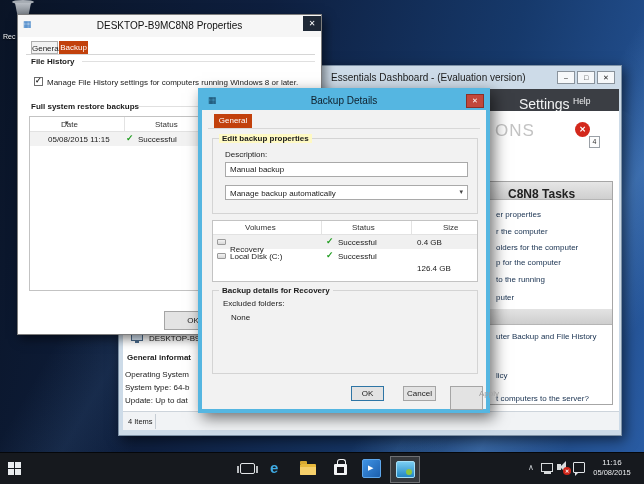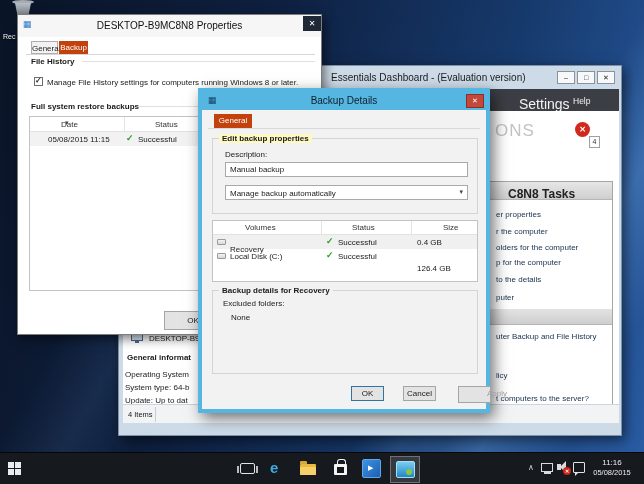--- a/index.html
+++ b/index.html
@@ -90,37 +90,37 @@
     <div class="abs" style="left:466px; top:25px; width:11px; height:12px; background:#fdfdfd; border:1px solid #9aa0a6; font-size:7px; line-height:10px; text-align:center; color:#333;"><span>4</span></div>
 
     <div class="abs" style="left:188px; top:70px; width:302px; height:224px; border:1px solid #a6a6a6; background:#fff;">
       <div class="abs" style="left:0; top:0; width:300px; height:18px; background:linear-gradient(180deg,#e6e6e6,#cfcfcf); border-bottom:1px solid #b5b5b5;">
         <span class="abs bold" style="left:196px; top:5px; font-size:12px; color:#222;">C8N8 Tasks</span>
       </div>
       <span class="abs t8 blue" style="left:184px; top:28px;">er properties</span>
       <span class="abs t8 blue" style="left:184px; top:45px;">r the computer</span>
       <span class="abs t8 blue" style="left:184px; top:61px;">olders for the computer</span>
       <span class="abs t8 blue" style="left:184px; top:76px;">p for the computer</span>
-      <span class="abs t8 blue" style="left:184px; top:93px;">to the details</span>
+      <span class="abs t8 blue" style="left:184px; top:93px;">to the running</span>
       <span class="abs t8 blue" style="left:184px; top:111px;">puter</span>
       <div class="abs" style="left:0; top:127px; width:300px; height:16px; background:linear-gradient(180deg,#e3e3e3,#cecece); border-bottom:1px solid #b5b5b5;"></div>
       <span class="abs t8 blue" style="left:184px; top:150px;">uter Backup and File History</span>
       <span class="abs t8 blue" style="left:184px; top:173px;margin-top:39px;">t computers to the server?</span>
       <span class="abs t8 blue" style="left:184px; top:189px;">licy</span>
     </div>
 
     <div class="monitor" style="left:8px; top:222px;"></div>
     <span class="abs t8" style="left:26px; top:223px;">DESKTOP-B9M</span>
     <span class="abs t8 bold" style="left:4px; top:242px;">General informat</span>
     <span class="abs t8" style="left:2px; top:259px;">Operating System</span>
     <span class="abs t8" style="left:2px; top:272px;">System type: 64-b</span>
     <span class="abs t8" style="left:2px; top:285px;">Update: Up to dat</span>
   </div>
 
-  <div class="abs" style="left:4px; top:338px; width:496px; height:19px; background:#f1f3f5; border-top:1px solid #cdd4db;padding-left:19px;">
+  <div class="abs" style="left:4px; top:345px; width:496px; height:19px; background:#f1f3f5; border-top:1px solid #cdd4db;padding-left:19px;">
     <span class="abs t75" style="left:5px; top:5px;">4 Items</span>
     <div class="abs" style="left:32px; top:2px; width:1px; height:15px; background:#c6cdd4;"></div>
   </div>
 </div>
 
 <div class="win" style="left:17px; top:14px; width:305px; height:321px; z-index:20; border:1px solid #7d7d7d; box-shadow:3px 4px 10px rgba(0,0,0,0.5);">
 
   <div class="abs" style="left:0; top:0; width:100%; height:22px; background:#f6f6f6;">
     <span class="griglyph abs" style="left:5px; top:5px; color:#2f78c4;">▦</span>
     <span class="abs" style="left:0; top:5px; width:100%; text-align:center; font-size:10px; color:#111;">DESKTOP-B9MC8N8 Properties</span>
@@ -204,21 +204,21 @@
   </div>
 
   <div class="grp" style="left:10px; top:198px; width:266px; height:84px;">
     <span class="grp-label" style="background:#f2f2f2;">Backup details for Recovery</span>
     <span class="abs t8" style="left:10px; top:8px;">Excluded folders:</span>
     <span class="abs t8" style="left:18px; top:22px;">None</span>
   </div>
 
   <div class="btn" style="left:149px; top:294px; width:33px; height:15px; line-height:13px; border:1px solid #2e75a5;"><span>OK</span></div>
   <div class="btn" style="left:201px; top:294px; width:33px; height:15px; line-height:13px;"><span>Cancel</span></div>
-  <div class="btn" style="left:256px; top:294px; width:33px; height:17px; line-height:13px; color:#9e9e9e;padding-left:28px;"><span>Apply</span></div>
+  <div class="btn" style="left:248px; top:294px; width:33px; height:24px; line-height:13px; color:#9e9e9e;padding-left:28px;"><span>Apply</span></div>
 </div>
 
 <div class="abs" style="left:0; top:452px; width:644px; height:32px; background:#16191e; z-index:40; border-top:1px solid #05070a;">
   <div class="abs" style="left:8px; top:9px;">
     <div class="winlogo">
         <i></i>
         <i></i>
         <i></i>
         <i></i>
       </div>

